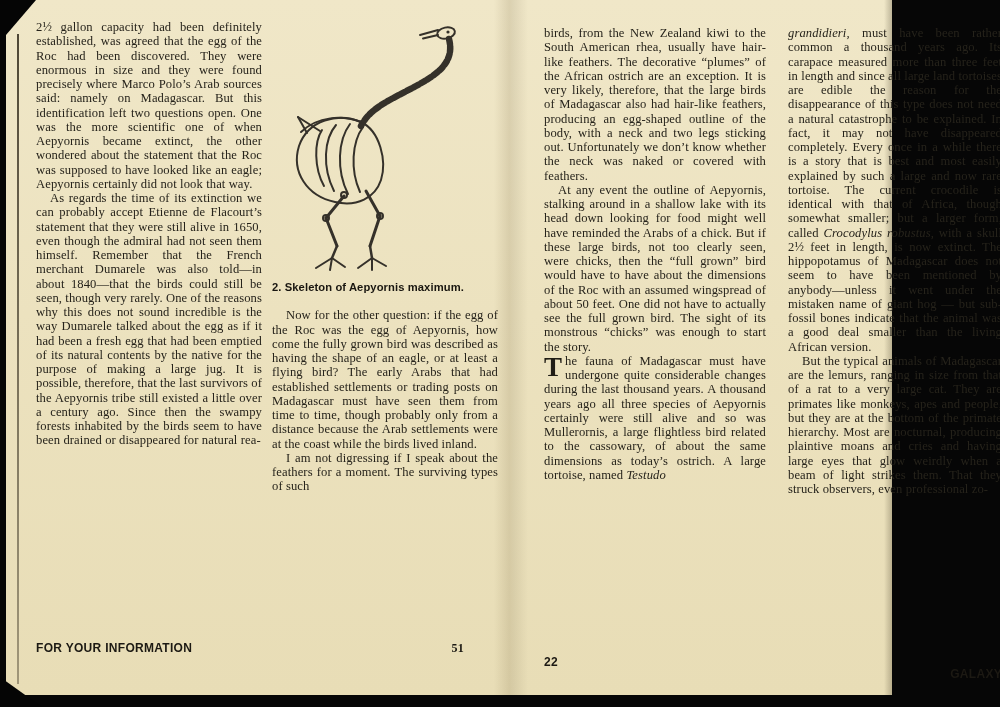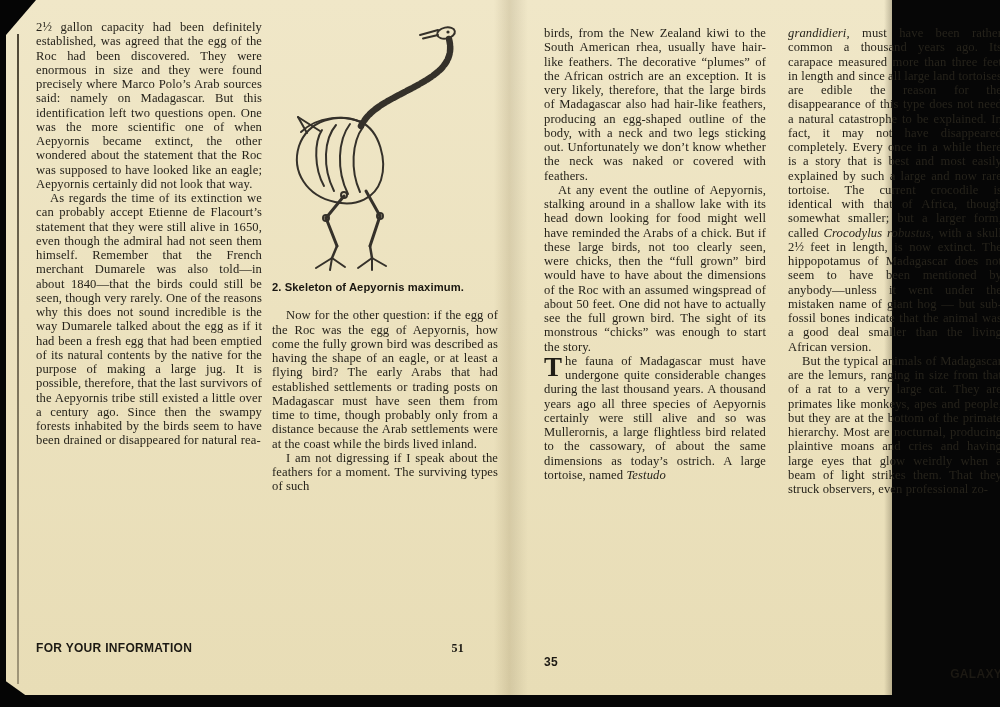--- a/index.html
+++ b/index.html
@@ -154,19 +154,19 @@
       <span class="dropcap">T</span><span><span>he fauna of Madagascar must have undergone quite considerable changes during the last thousand years. A thousand years ago all three species of Aepyornis certainly were still alive and so was Mullerornis, a large flightless bird related to the cassowary, of about the same dimensions as today’s ostrich. A large tortoise, named </span><i>Testudo</i></span>
     </p>
   </div>
 
   <div class="col" id="r2">
     <p class="para"><i>grandidieri,</i><span> must have been rather common a thousand years ago. Its carapace measured more than three feet in length and since all large land tortoises are edible the reason for the disappearance of this type does not need a natural catastrophe to be explained. In fact, it may not have disappeared completely. Every once in a while there is a story that is best and most easily explained by such a large and now rare tortoise. The current crocodile is identical with that of Africa, though somewhat smaller; but a larger form, called </span><i>Crocodylus robustus,</i><span> with a skull 2½ feet in length, is now extinct. The hippopotamus of Madagascar does not seem to have been mentioned by anybody—unless it went under the mistaken name of giant hog — but sub-fossil bones indicate that the animal was a good deal smaller than the living African version.</span></p>
     <p class="para indent"><span>But the typical animals of Madagascar are the lemurs, ranging in size from that of a rat to a very large cat. They are primates like monkeys, apes and people, but they are at the bottom of the primate hierarchy. Most are nocturnal, producing plaintive moans and cries and having large eyes that glow weirdly when a beam of light strikes them. That they struck observers, even professional zo-</span></p>
   </div>
 
   <div class="footer" id="footer-right">
-    <span>35</span>
+    <span>22</span>
     <span class="galaxy">GALAXY</span>
   </div>
 </div>
 
 <div class="corner-tl"></div>
 <div class="corner-bl"></div>
 
 </body></html>

